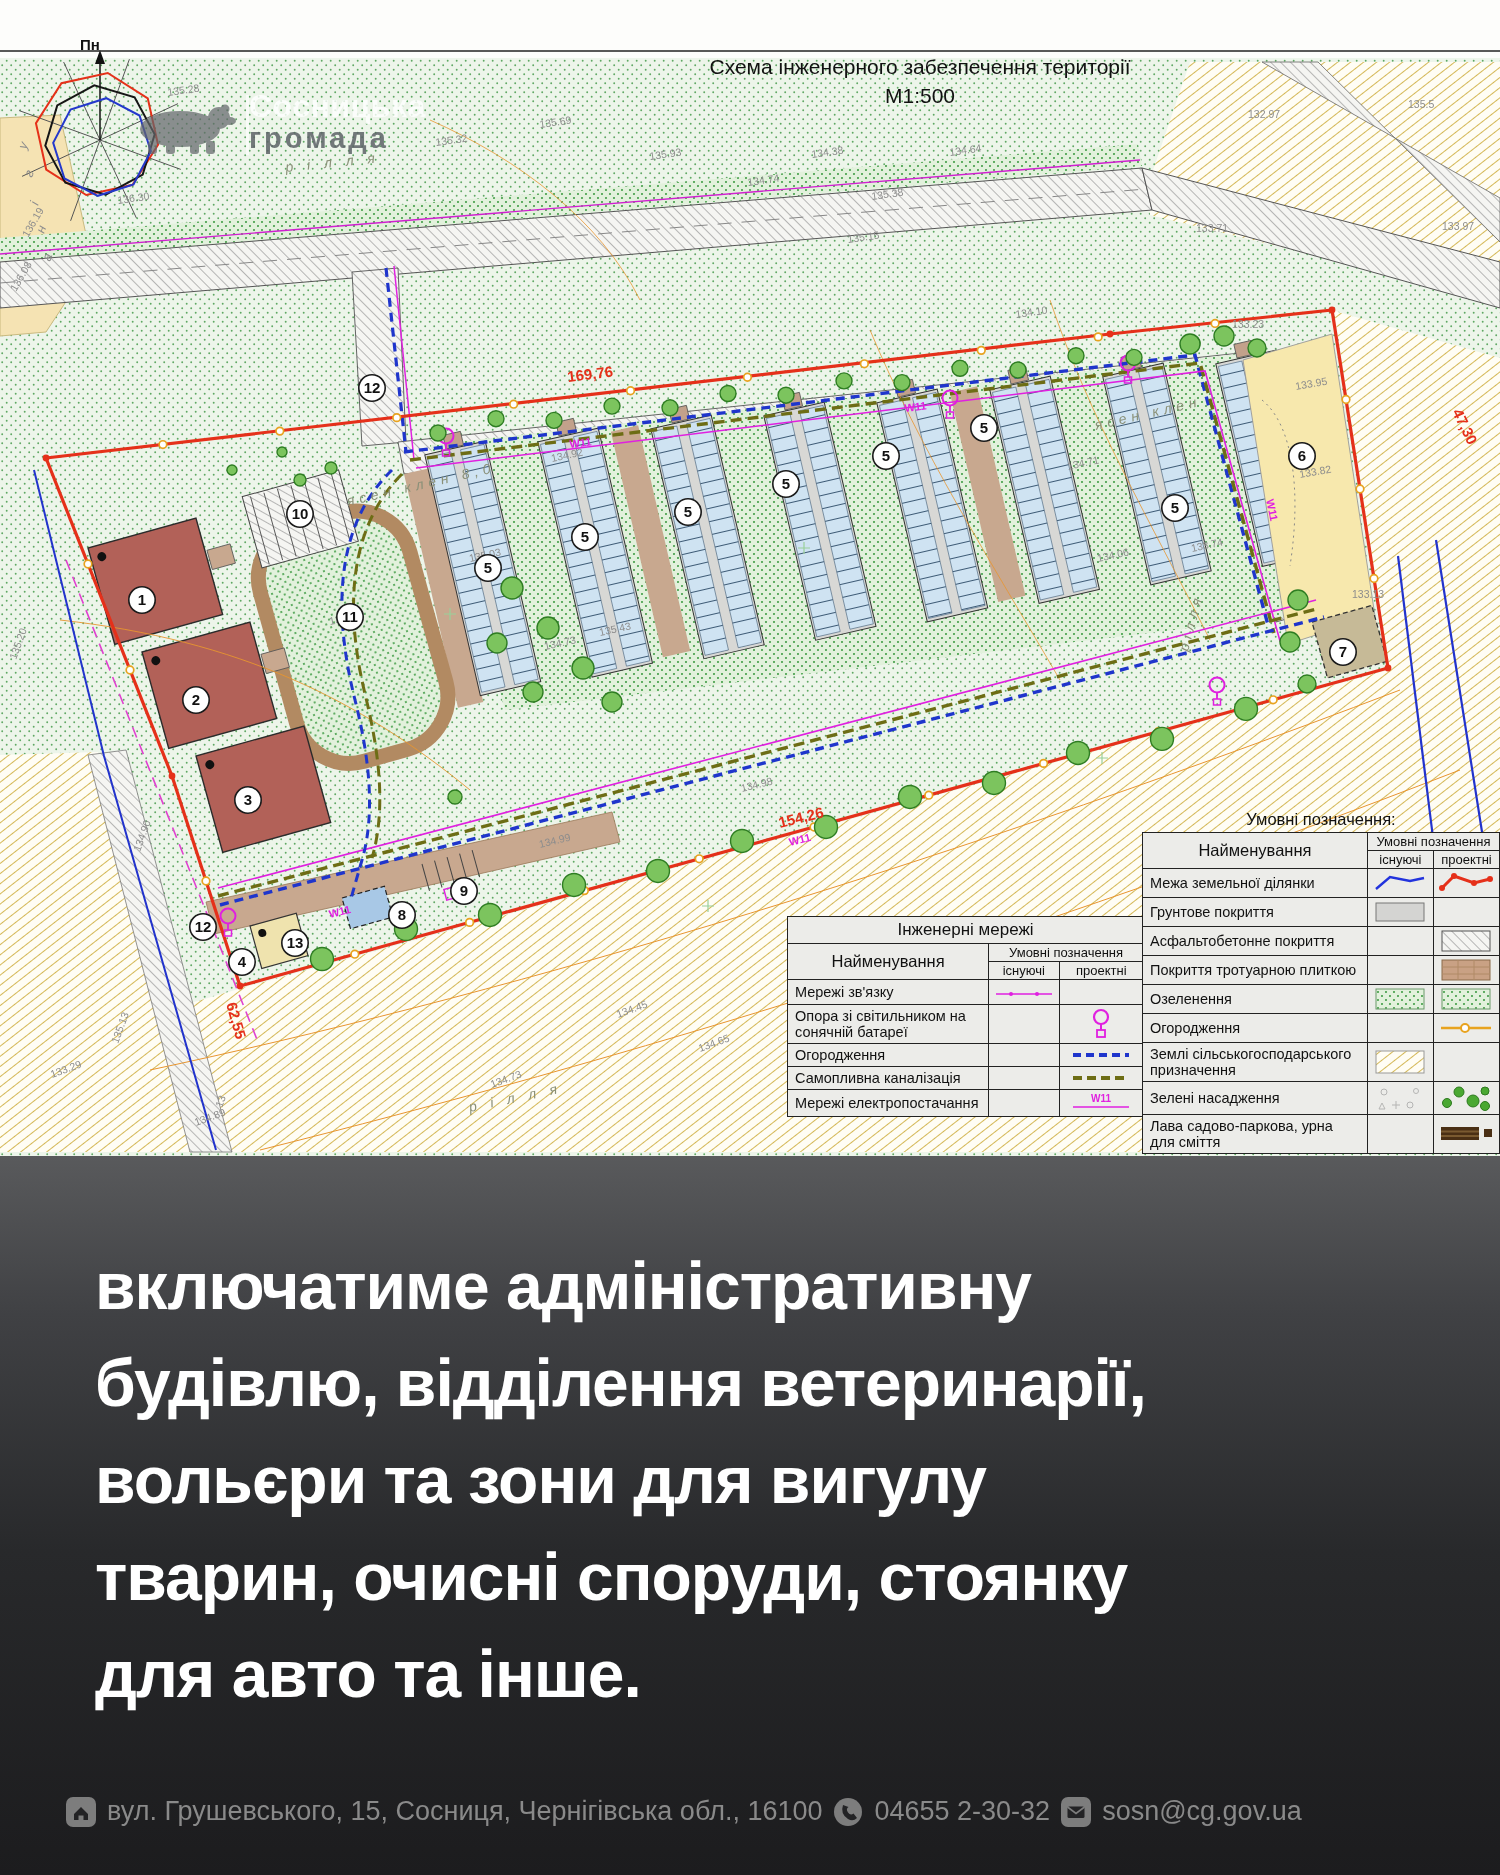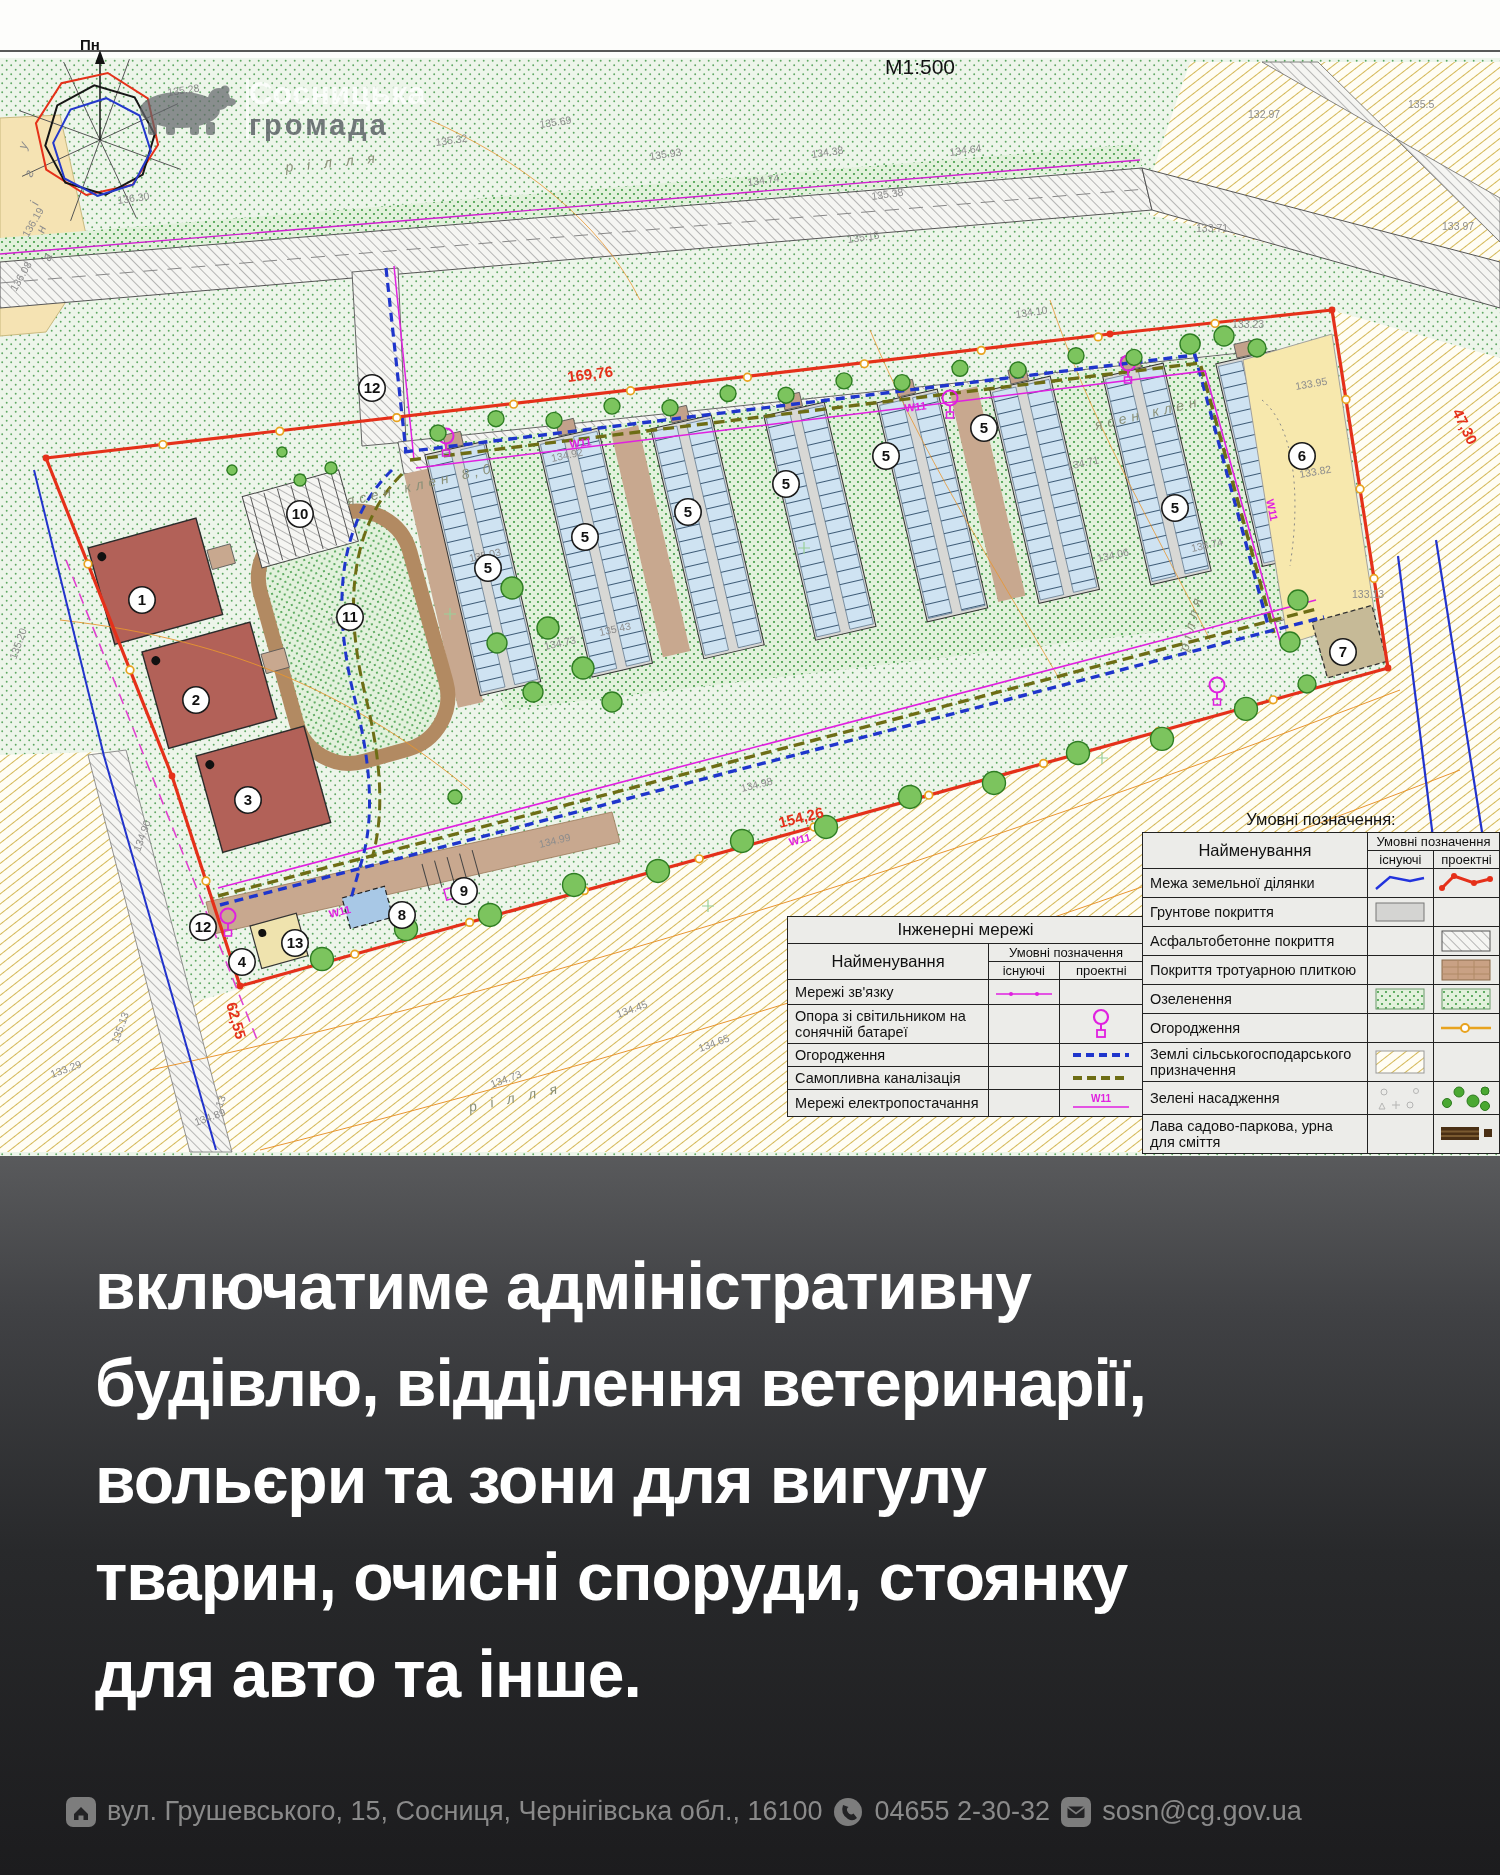--- a/index.html
+++ b/index.html
@@ -1,20 +1,20 @@
 <!DOCTYPE html>
 <html><head>
 <meta charset="utf-8">
 <style>
 html,body{margin:0;padding:0}
 .page{position:relative;width:1500px;height:1875px;background:#fef9c3;font-family:"Liberation Sans",sans-serif;overflow:hidden}
 .plan-area{position:absolute;top:0;left:0;width:1500px;height:1156px;background:#fbfbf8}
 #plan{position:absolute;top:0;left:0}
 .sheet-title{position:absolute;left:620px;top:52px;width:600px;text-align:center;font-size:21px;color:#111;line-height:1.4}
-.watermark{position:absolute;left:118px;top:75px;display:flex;align-items:center;}
+.watermark{position:absolute;left:118px;top:88px;display:flex;align-items:flex-end;}
 .wm-bar{width:3px;height:60px;background:rgba(255,255,255,.6)}
 .wm-text .l1{font-size:32px;font-weight:bold;color:rgba(255,255,255,.78);letter-spacing:.5px}
 .wm-text .l2{font-size:29px;font-weight:bold;color:rgba(92,97,102,.85);letter-spacing:3px;margin-top:-3px}
 .ttable{border-collapse:collapse;background:#ecece9;font-size:14.5px;color:#111;width:100%;table-layout:fixed}
 .ttable td{border:1.4px solid #222;padding:3px 7px;vertical-align:middle}
 .ttable .tt{text-align:center;font-size:17px;}
 .ttable .nm{font-size:16.5px;text-align:center}
 .ttable .sub{text-align:center;font-size:13px;padding:1px 2px}
 .ttable .sc{padding:1px;text-align:center}
 .net-table{position:absolute;left:787px;top:916px;width:357px}
@@ -475,20 +475,21 @@
           <g transform="translate(295,943)">
             <circle r="13.2" fill="#fff" stroke="#1a1a1a" stroke-width="1.6"></circle>
             <text y="5.2" text-anchor="middle" font-size="15px" font-weight="bold" fill="#111">13</text>
           </g>
         </g>
 
 <line x1="0" y1="51" x2="1500" y2="51" stroke="#222" stroke-width="1.6"></line>
 </svg>
 
 <div class="sheet-title">
+<div>Схема інженерного забезпечення території</div>
 <div>М1:500</div>
 </div>
 
 <div class="watermark">
 <svg width="128" height="54" viewBox="0 0 128 54">
 <g fill="#63676b" opacity="0.72">
 <ellipse cx="62" cy="28" rx="40" ry="18"></ellipse>
             <circle cx="101" cy="17" r="11"></circle>
             <circle cx="107" cy="8" r="4.5"></circle>
             <ellipse cx="112" cy="20" rx="6" ry="4"></ellipse>

